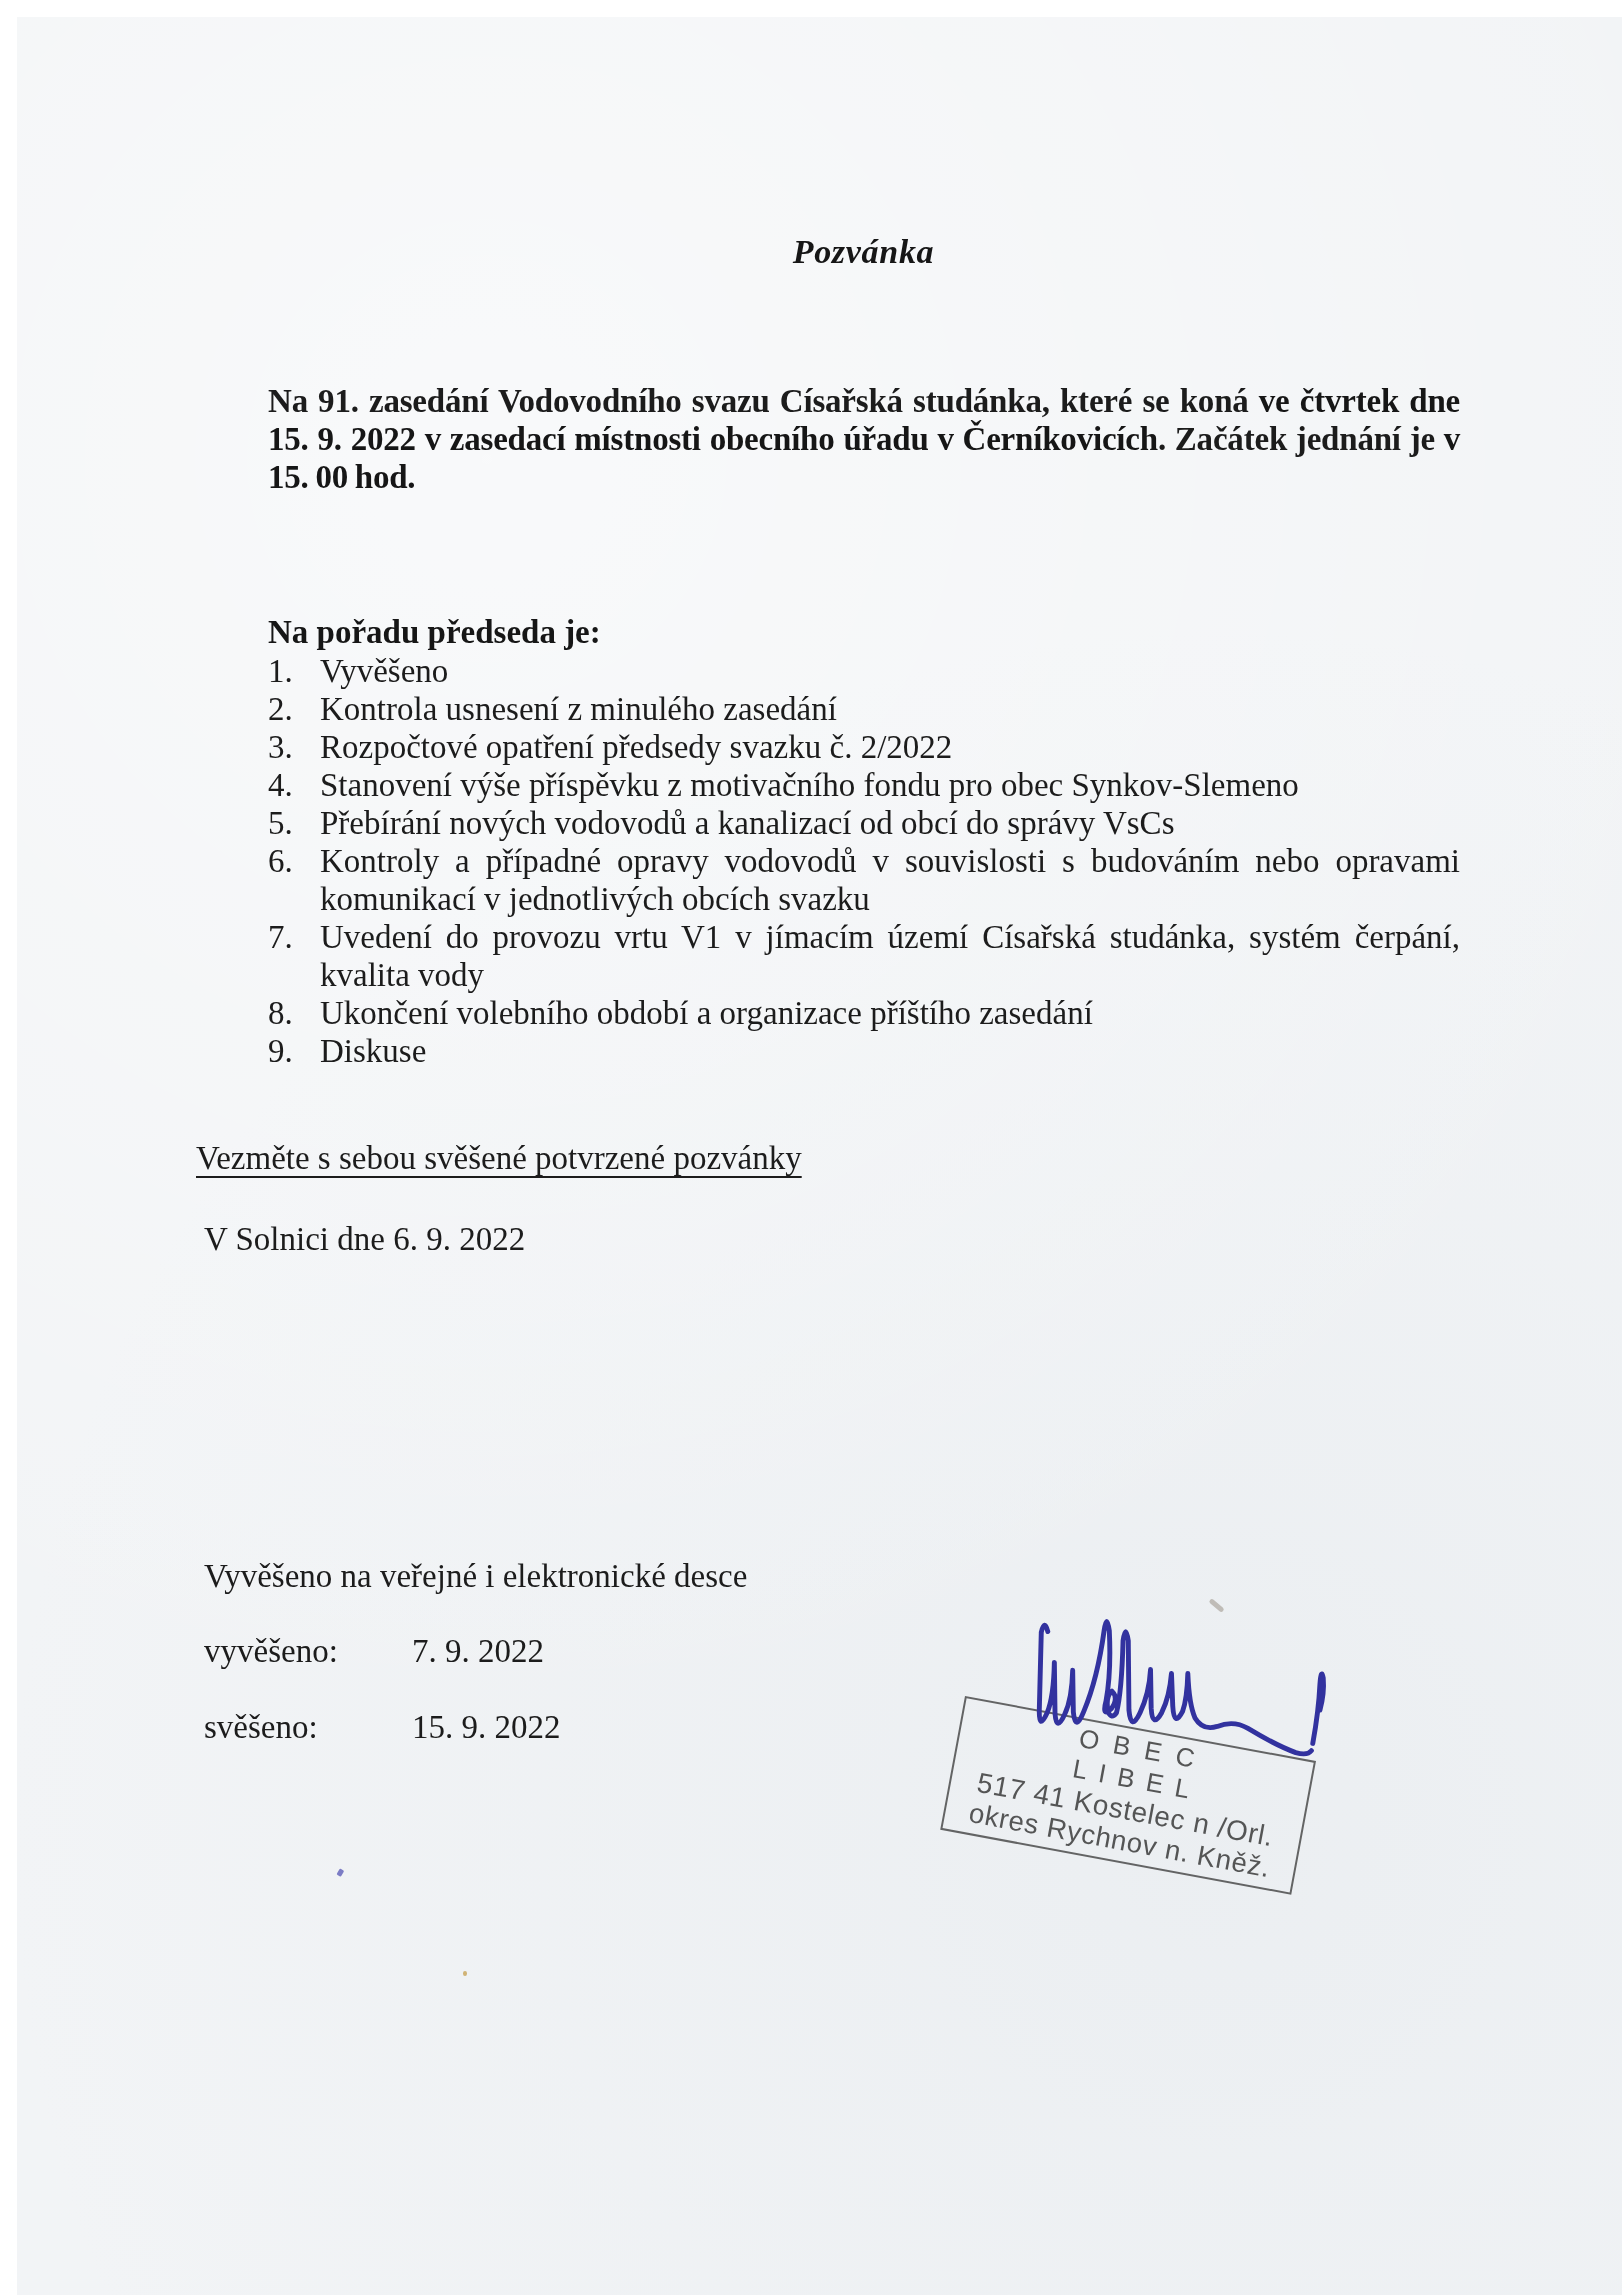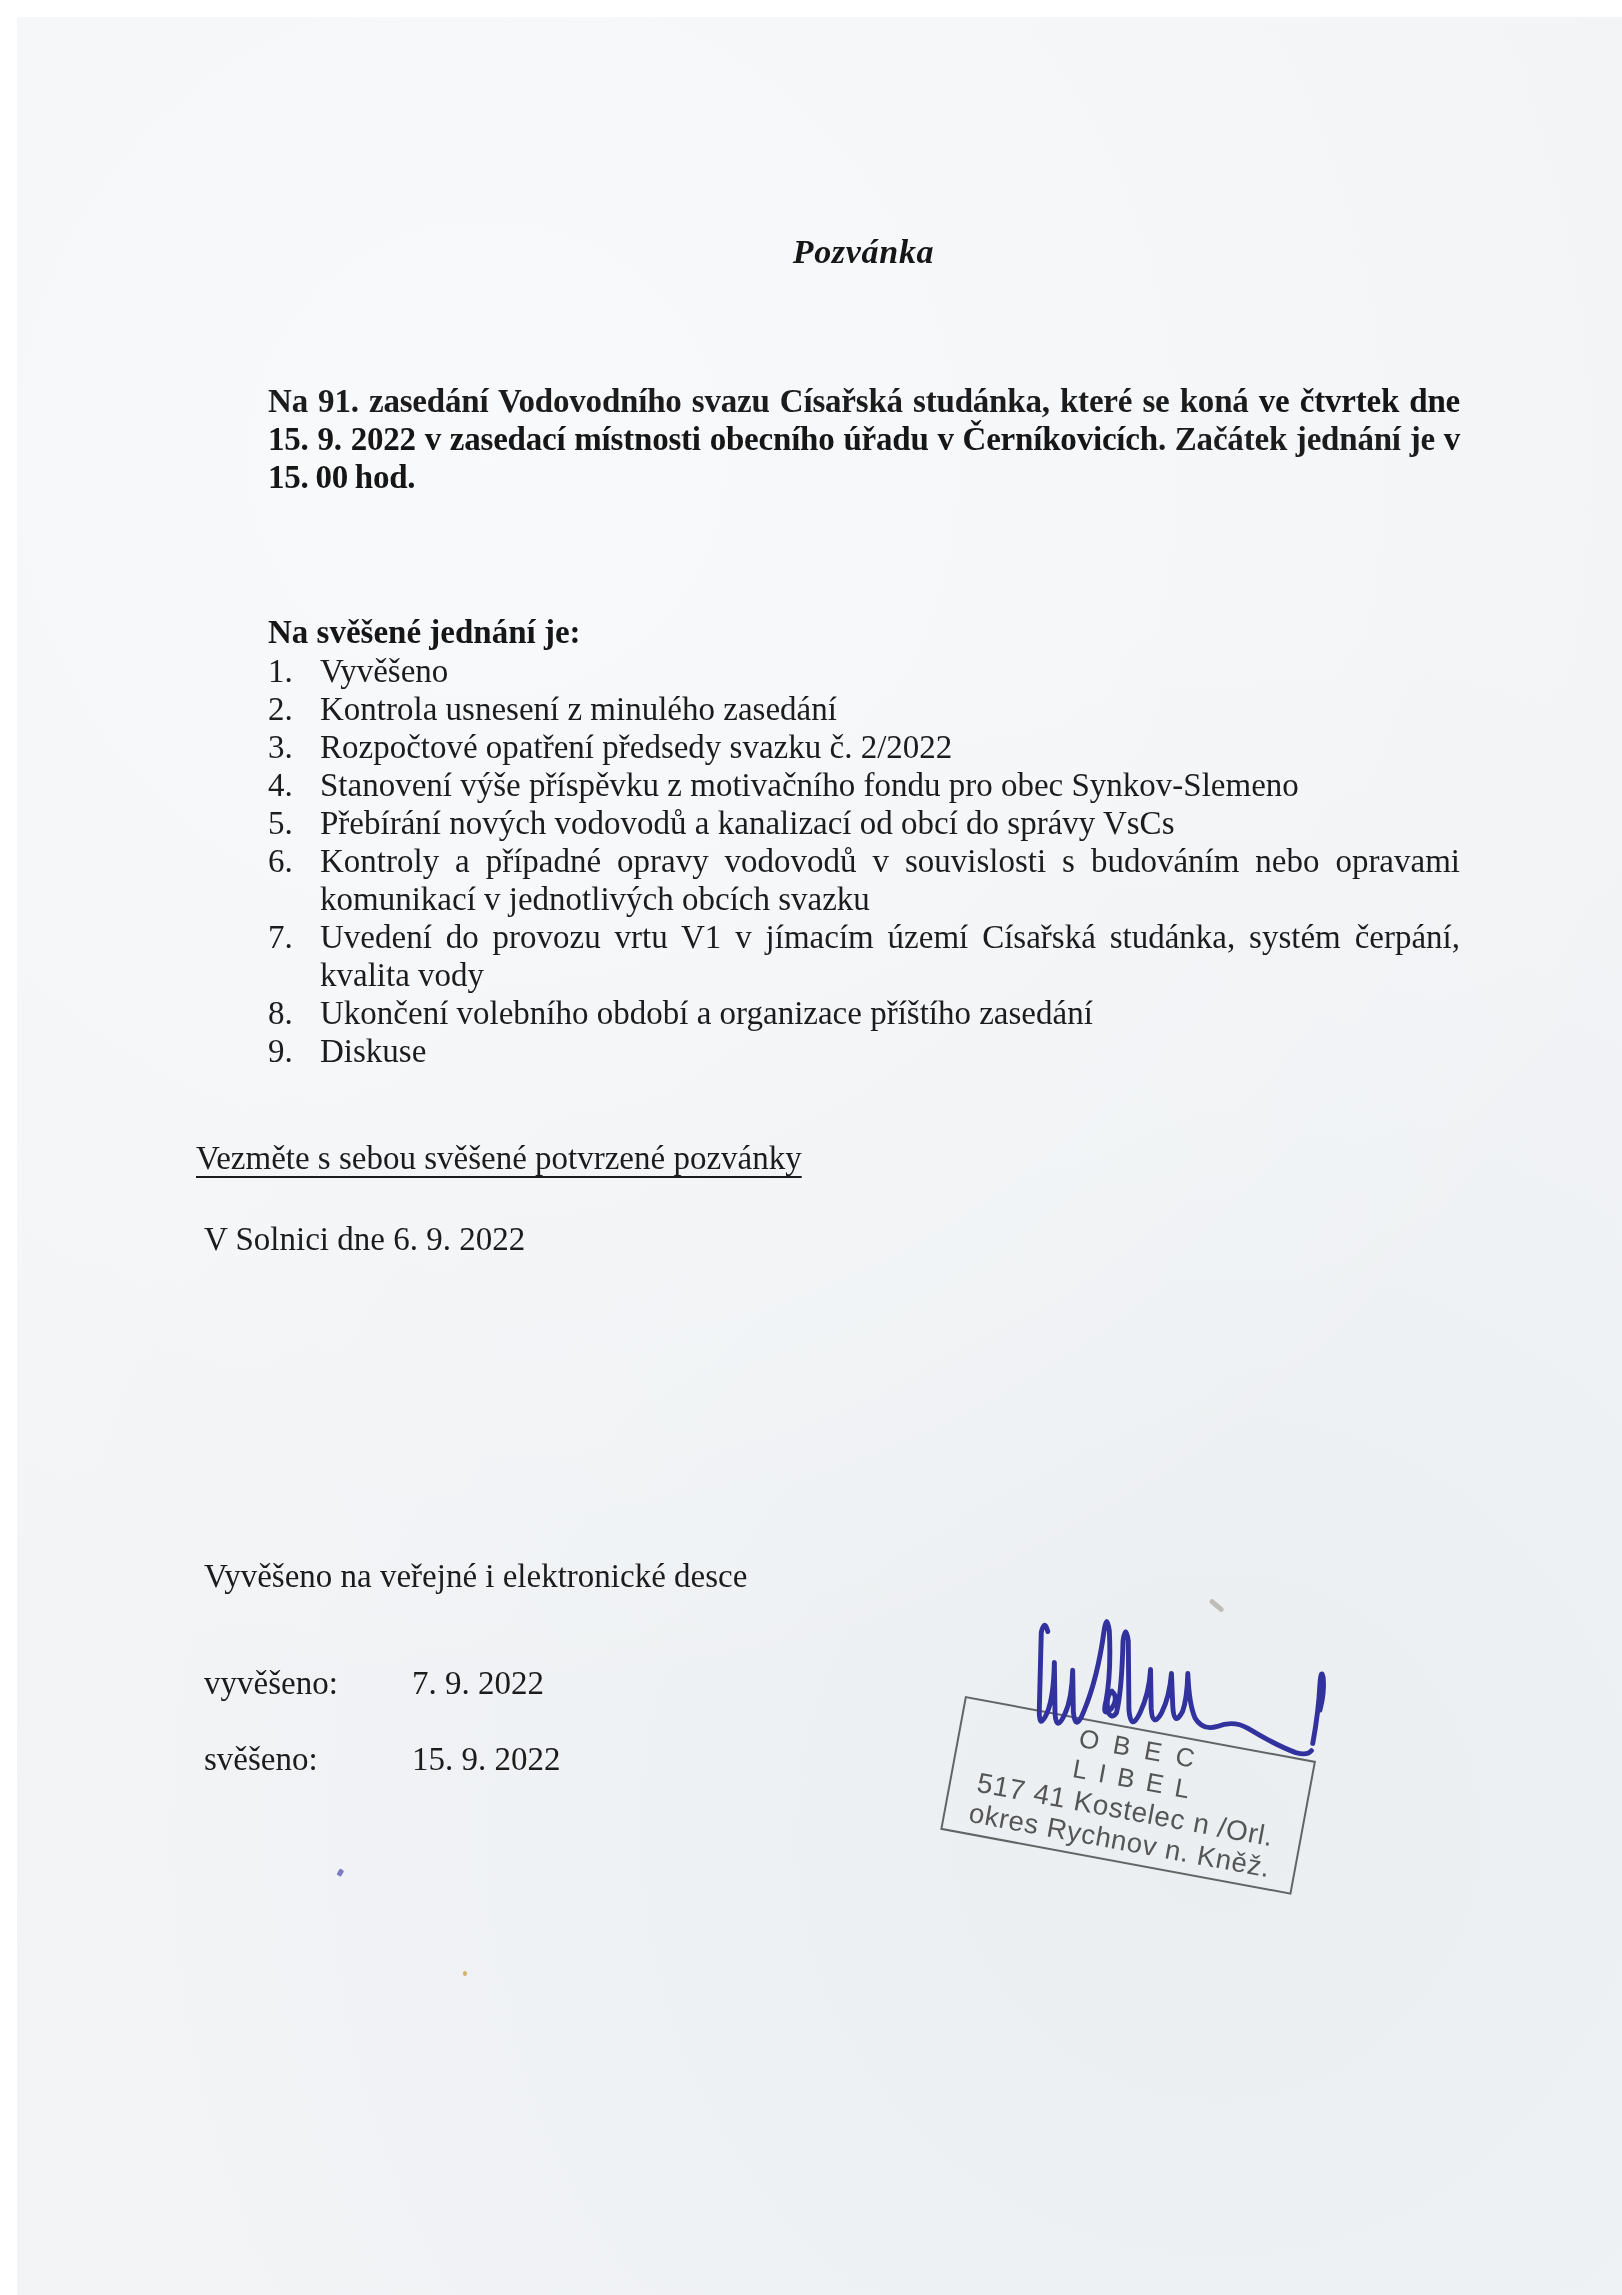--- a/index.html
+++ b/index.html
@@ -47,21 +47,21 @@
     font-size:33px;
     text-decoration:underline;
     text-decoration-thickness:2px;
     text-underline-offset:6.5px;
   }
   .place-date{left:204px;top:1221px;font-size:33px;}
 
   .sig-block{left:857px;top:1293px;font-size:33px;line-height:38px;}
 
   .posting-heading{left:204px;top:1558px;font-size:33px;}
-  .posting-row{left:204px;font-size:33px;display:flex;margin-top:32px;}
+  .posting-row{left:204px;font-size:33px;display:flex;}
   .posting-row.row-a{top:1633px;}
   .posting-row.row-b{top:1709px;}
   .posting-label{flex:0 0 208px;}
 
   .stamp{
     left:965px;top:1696px;width:357px;height:136px;
     transform:rotate(10.5deg);transform-origin:0 0;
     border:2.6px solid rgba(60,60,60,.78);
     box-sizing:border-box;
     font-family:"Liberation Sans", sans-serif;
@@ -90,21 +90,21 @@
 
 <div class="page">
 
   <div class="scan-edge-left abs"></div>
   <div class="scan-edge-top abs"></div>
 
   <div class="doc-title abs">Pozvánka</div>
 
   <p class="intro abs"><span>Na 91. zasedání Vodovodního svazu Císařská studánka, které se koná </span><b>ve čtvrtek dne 15. 9. 2022 v zasedací místnosti obecního úřadu v Černíkovicích</b><span>. Začátek jednání je </span><b>v 15. 00 hod.</b></p>
 
-  <div class="agenda-heading abs">Na svěšené jednání je:</div>
+  <div class="agenda-heading abs">Na pořadu předseda je:</div>
 
   <div class="agenda-list abs">
     <div class="agenda-item">
       <span class="agenda-num">1.</span>
       <span class="agenda-text">Vyvěšeno</span>
     </div>
     <div class="agenda-item">
       <span class="agenda-num">2.</span>
       <span class="agenda-text">Kontrola usnesení z minulého zasedání</span>
     </div>

